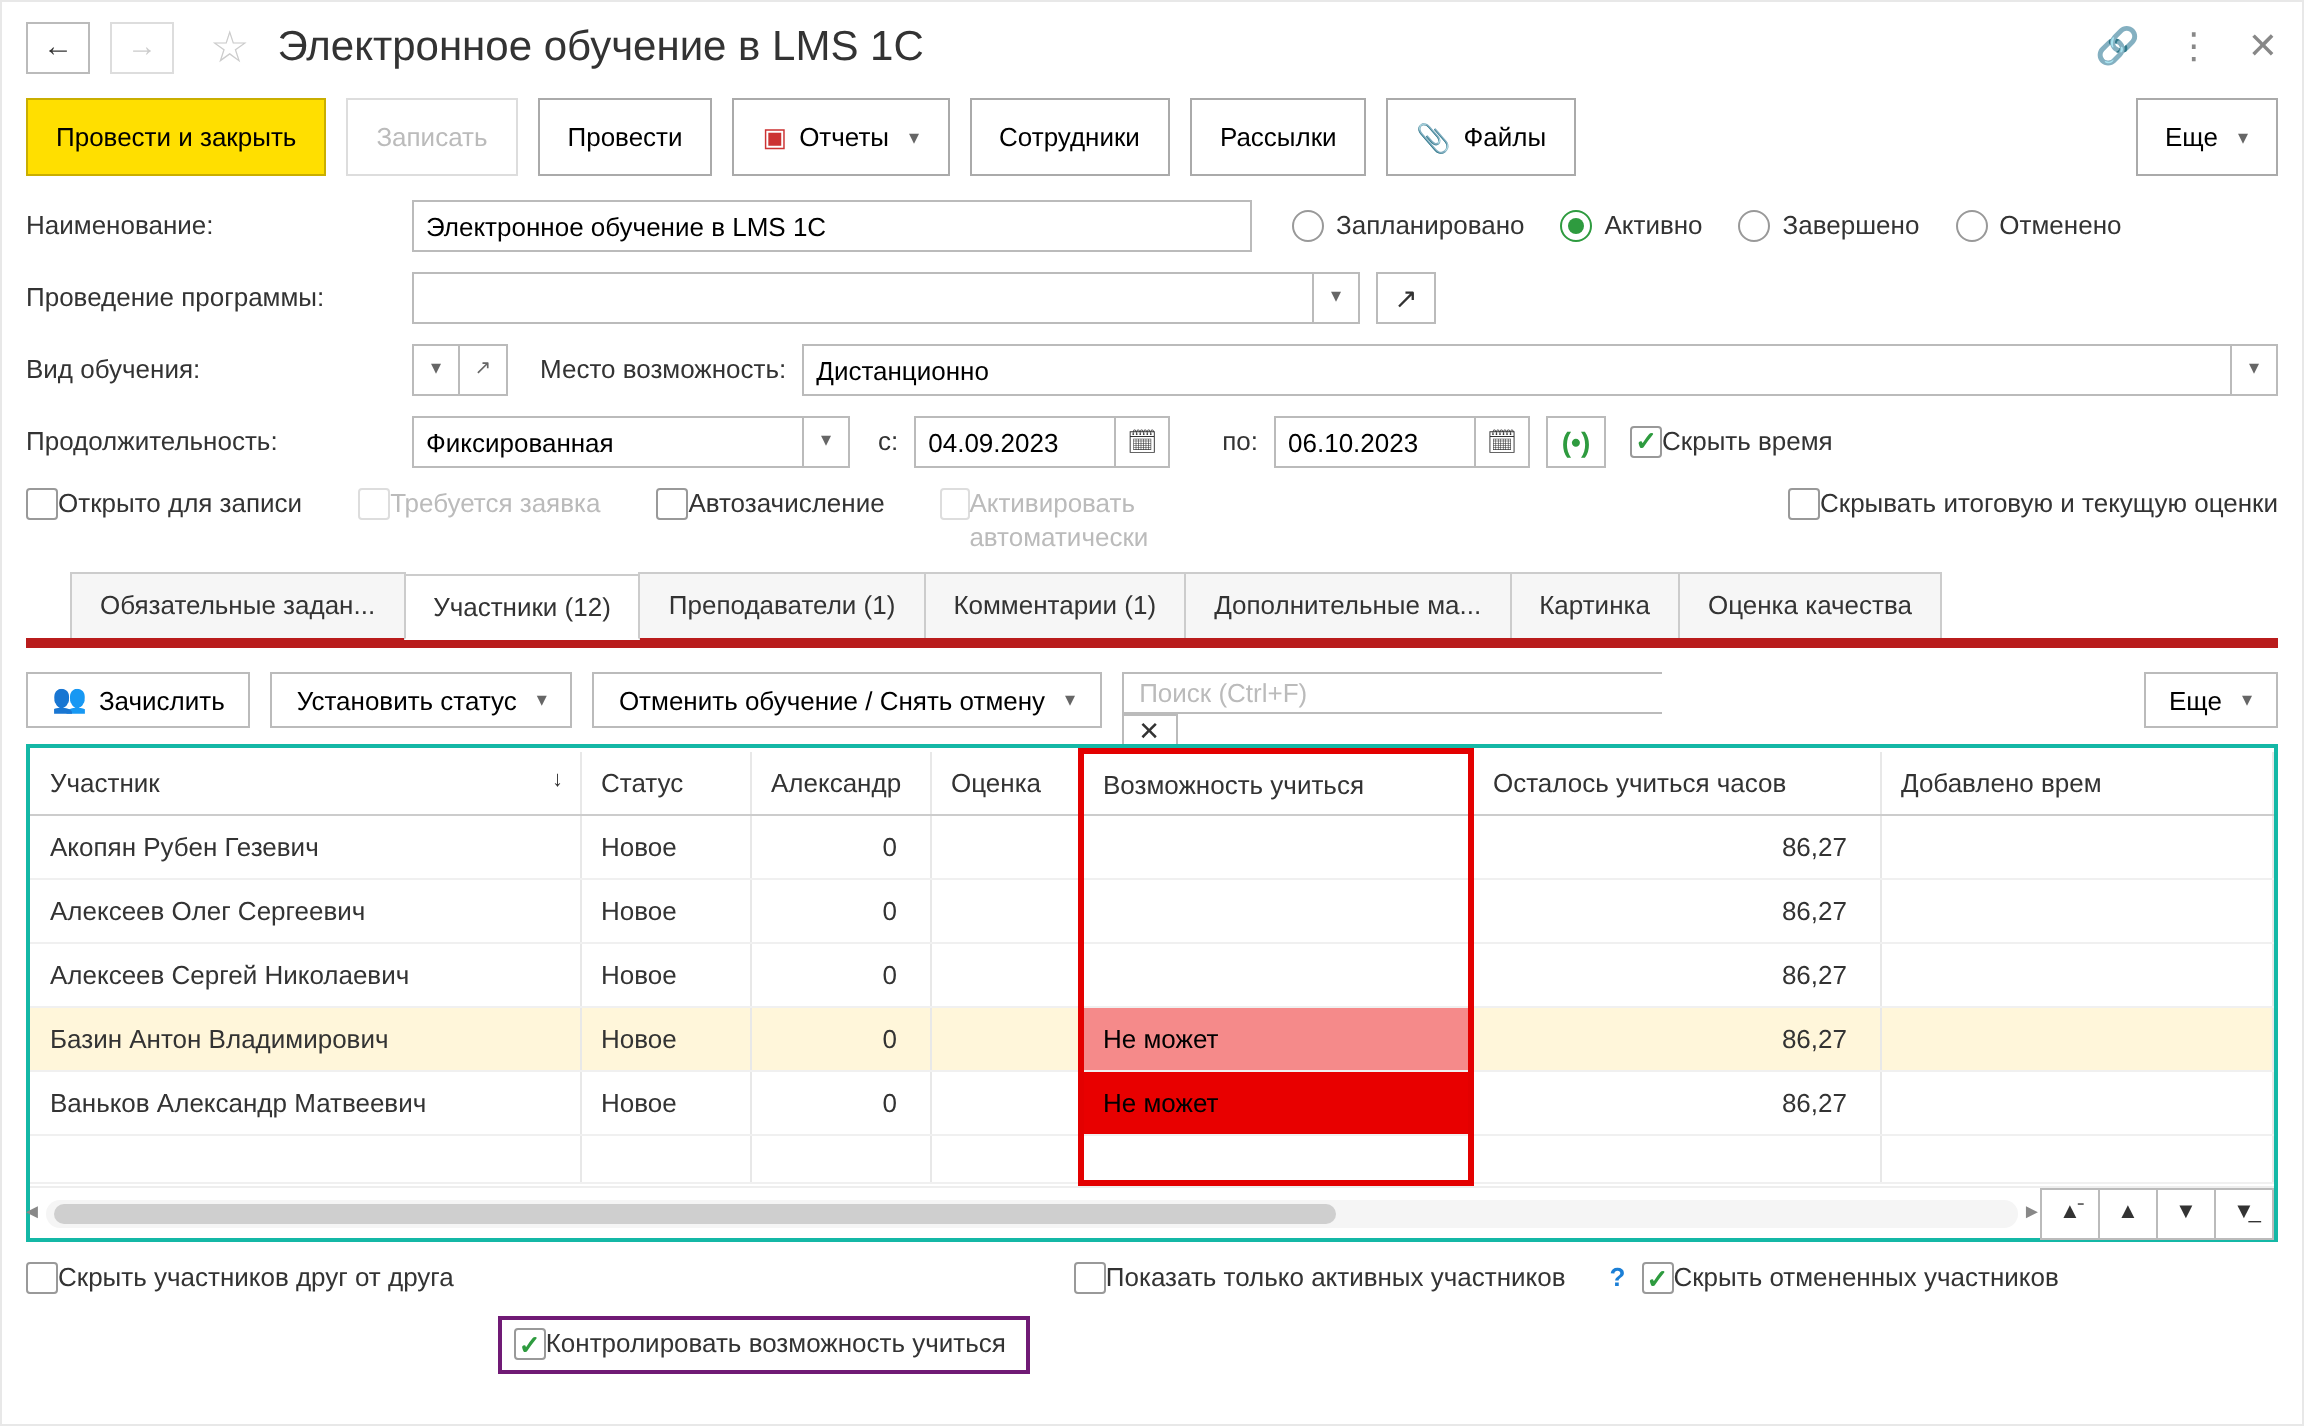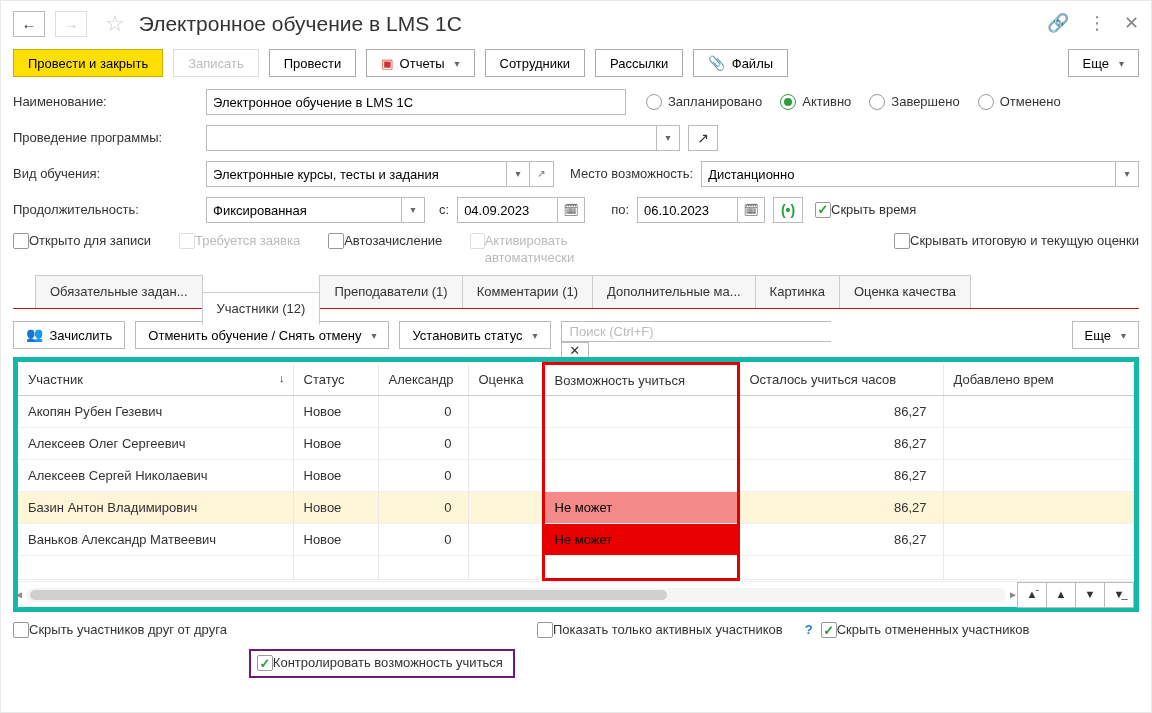--- a/index.html
+++ b/index.html
@@ -49,21 +49,21 @@
     margin-top: 8px; margin-bottom: 12px;
   }
   .btn {
     border: 1px solid #aaa;
     background: #fff;
     padding: 5px 14px;
     font-size: 13px;
     cursor: pointer;
     white-space: nowrap;
     display: inline-flex; align-items: center; gap: 6px;
-    height: 28px;
+    height: 39px;
   }
   .btn.yellow { background: #ffdf00; border-color: #c9ae00; font-weight: 400; }
   .btn.disabled { color: #bbb; border-color: #ddd; cursor: default; }
   .btn-dropdown::after { content: "▾"; font-size: 10px; margin-left: 4px; color: #666; }
   .btn .attach-icon { font-size: 14px; }
   .toolbar-spacer { flex: 1; }
   
   .form-row {
     display: flex;
     align-items: center;
@@ -134,37 +134,37 @@
   .icon-btn.green { color: #2e9b3f; font-weight: bold; }
   
   .checkbox-row {
     display: flex; gap: 28px; margin-top: 6px; margin-bottom: 4px;
   }
   .checkbox-row .cb { align-items: flex-start; max-width: 170px; }
   .checkbox-row .cb-label { line-height: 1.3; }
   
   .tabs {
     display: flex;
-    border-bottom: 1px solid #b91c1c;
+    border-bottom: 5px solid #b91c1c;
     margin-top: 8px;
     padding-left: 22px;
   }
   .tab {
     padding: 8px 14px;
     border: 1px solid #ccc;
     border-bottom: none;
     background: #f6f6f6;
     margin-right: -1px;
     cursor: pointer;
     white-space: nowrap;
   }
   .tab.active {
     background: #fff;
     border-bottom: 1px solid #fff;
-    position: relative; top: 17px;
+    position: relative; top: 1px;
   }
   
   .tab-toolbar {
     display: flex; gap: 10px; align-items: center;
     margin: 12px 0 8px 0;
   }
   .tbtn {
     border: 1px solid #bbb; background: #fff;
     padding: 4px 12px; height: 28px; font-size: 13px; cursor: pointer;
     display: inline-flex; align-items: center; gap: 6px;
@@ -178,21 +178,21 @@
     border: 1px solid #bbb; border-right: none; padding: 2px 8px; width: 270px; font-size: 13px;
   }
   .search-wrap input::placeholder { color: #bbb; }
   .search-clear {
     border: 1px solid #bbb; width: 28px;
     display: flex; align-items: center; justify-content: center;
     background: #fff; cursor: pointer;
   }
   
   .table-wrap {
-    border: 5px solid #14b8a6;
+    border: 2px solid #14b8a6;
     position: relative;
     margin-top: 4px;
   }
   table { width: 100%; border-collapse: collapse; table-layout: fixed; }
   th, td {
     border-right: 1px solid #e8e8e8;
     border-bottom: 1px solid #f0f0f0;
     padding: 6px 10px;
     text-align: left;
     font-size: 13px;
@@ -320,21 +320,20 @@
     <div class="select-wrap">
       <input class="text-input" style="width: 450px;" value="">
       <div class="select-btn">▾</div>
     </div>
     <div class="icon-btn">↗</div>
   </div>
 
   <div class="form-row">
     <div class="form-label">Вид обучения:</div>
     <div class="select-wrap">
-      <input class="text-input" style="width: 300px;" value="Электронные курсы, тесты и задания">
       <div class="select-btn">▾</div>
       <div class="select-btn">↗</div>
     </div>
     <div style="margin-left:8px">Место возможность:</div>
     <div class="select-wrap" style="flex:1">
       <input class="text-input" style="flex: 1 1 0%;" value="Дистанционно">
       <div class="select-btn">▾</div>
     </div>
   </div>
 
@@ -398,22 +397,22 @@
     <div class="tab">Дополнительные ма...</div>
     <div class="tab">Картинка</div>
     <div class="tab">Оценка качества</div>
   </div>
 
   <div class="tab-toolbar">
     <button class="tbtn">
       <span class="enroll-icon">👥</span>
       <span>Зачислить</span>
     </button>
+    <button class="tbtn dd">Установить статус</button>
     <button class="tbtn dd">Отменить обучение / Снять отмену</button>
-    <button class="tbtn dd">Установить статус</button>
     <div class="search-wrap">
       <input placeholder="Поиск (Ctrl+F)" style="">
       <div class="search-clear">✕</div>
     </div>
     <div style="flex:1"></div>
     <button class="tbtn dd">Еще</button>
   </div>
 
   <div class="table-wrap">
     <table>

